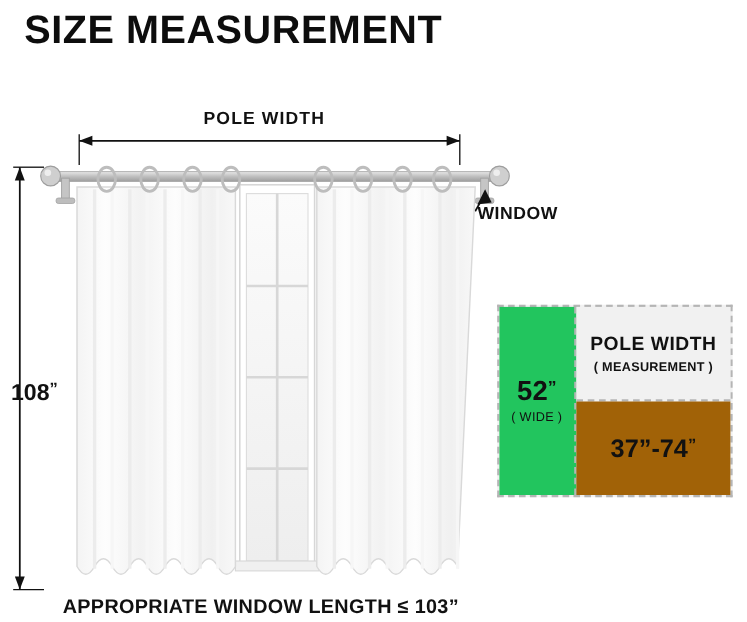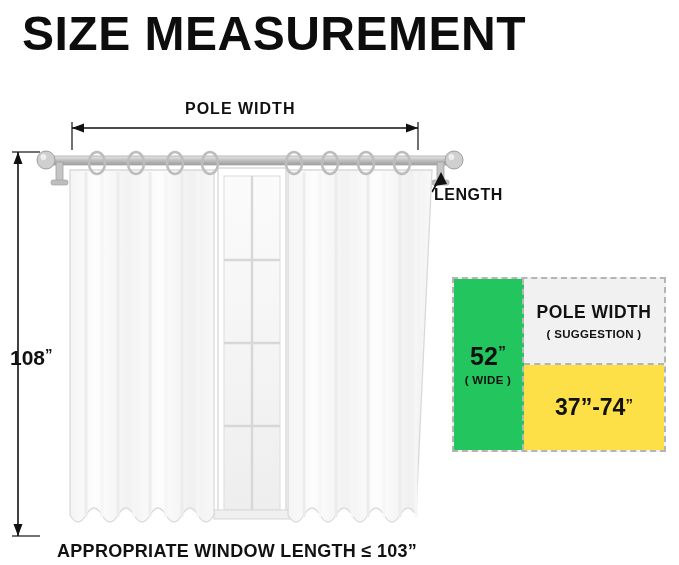--- a/index.html
+++ b/index.html
@@ -21,21 +21,21 @@
     left: 0; top: 0;
     width: 679px;
     height: 565px;
   }
 
   
   .title {
     position: absolute;
     left: 22px;
     top: 6px;
-    font-size: 48px;
+    font-size: 36px;
     font-weight: bold;
     letter-spacing: 0.5px;
     color: #0d0d0d;
     font-family: "Liberation Sans", sans-serif;
   }
 
   
   .pole-width-label {
     position: absolute;
     left: 185px;
@@ -110,21 +110,21 @@
     font-weight: bold;
     color: #111;
     line-height: 1.1;
   }
   .spec-left .big .inch {
     font-size: 16px;
     vertical-align: 7px;
   }
   .spec-left .sub {
     font-size: 11.5px;
-    font-weight: bold;
+    font-weight: normal;
     color: #111;
     margin-top: 4px;
     letter-spacing: 0.3px;
   }
   .spec-right {
     position: absolute;
     left: 70px; top: 0;
     right: 0; height: 100%;
   }
   .spec-right-top {
@@ -154,21 +154,21 @@
     letter-spacing: 0.3px;
   }
   .spec-right-bottom {
     position: absolute;
     left: 0; top: 50%;
     width: 100%;
     height: 50%;
     display: flex;
     align-items: center;
     justify-content: center;
-    background: #fde047;
+    background: #a16207;
   }
   .spec-right-bottom .val {
     font-size: 23px;
     font-weight: bold;
     color: #111;
   }
   .spec-right-bottom .val .inch {
     font-size: 15px;
     vertical-align: 6px;
   }
@@ -187,21 +187,21 @@
 <div class="stage">
 
   <div class="title">SIZE MEASUREMENT</div>
 
   <div class="pole-width-label">POLE WIDTH</div>
 
   <div class="height-label">
     <span>108</span><span class="inch">”</span>
   </div>
 
-  <div class="bracket-label">LENGTH</div>
+  <div class="bracket-label">WINDOW</div>
 
   <div class="bottom-label">APPROPRIATE WINDOW LENGTH ≤ 103”</div>
 
   <svg class="layer" viewBox="0 0 679 565" xmlns="http://www.w3.org/2000/svg">
     <defs>
       <linearGradient id="curtainGrad" x1="0" y1="0" x2="1" y2="0">
         <stop offset="0%" stop-color="#f4f4f4"></stop>
         <stop offset="18%" stop-color="#fdfdfd"></stop>
         <stop offset="40%" stop-color="#f2f2f2"></stop>
         <stop offset="62%" stop-color="#fdfdfd"></stop>
@@ -331,21 +331,21 @@
   <div class="spec-table">
     <div class="spec-left">
       <div class="big">
         <span>52</span><span class="inch">”</span>
       </div>
       <div class="sub">( WIDE )</div>
     </div>
     <div class="spec-right">
       <div class="spec-right-top">
         <div class="hdr">POLE WIDTH</div>
-        <div class="sub">( SUGGESTION )</div>
+        <div class="sub">( MEASUREMENT )</div>
       </div>
       <div class="spec-right-bottom">
         <div class="val">
           <span>37”-74</span><span class="inch">”</span>
         </div>
       </div>
     </div>
   </div>
 
 </div>

